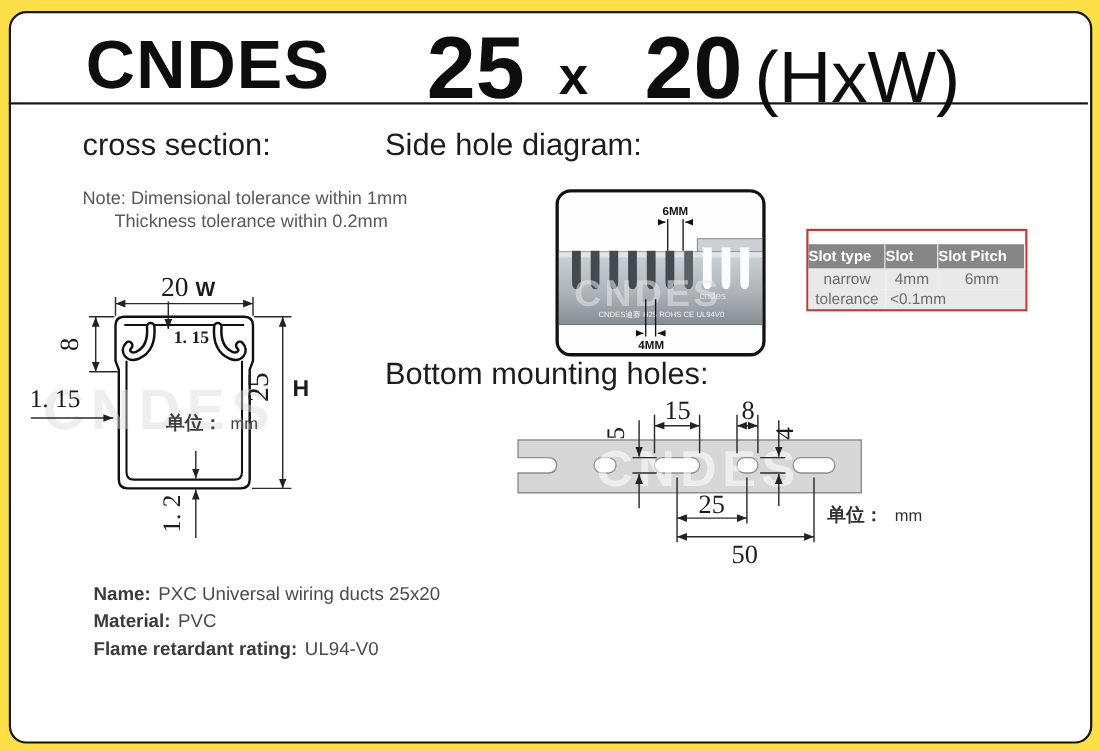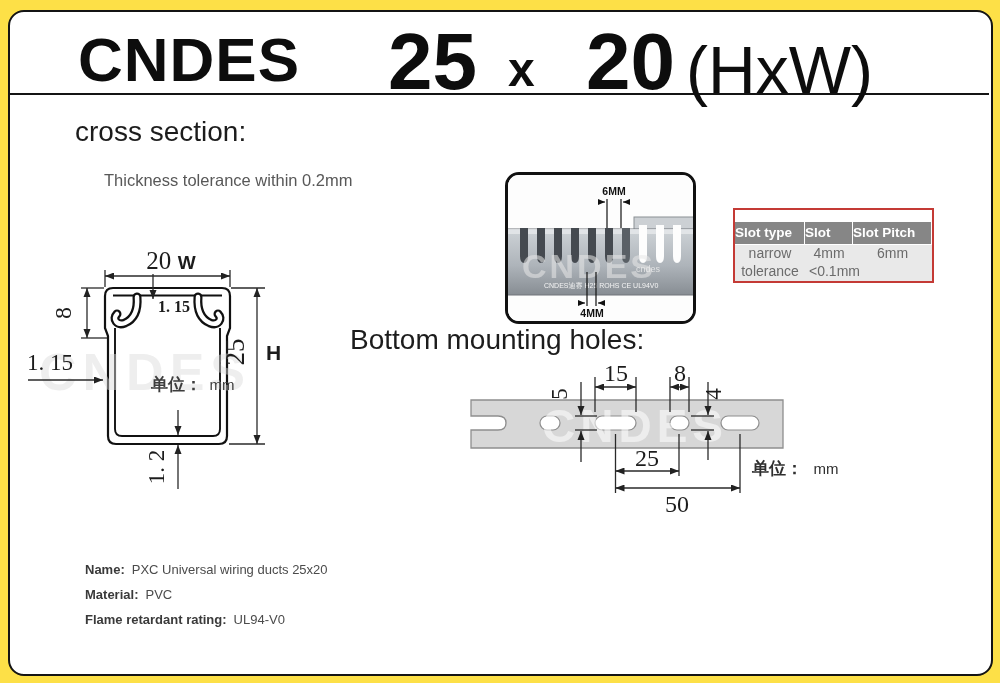--- a/index.html
+++ b/index.html
@@ -20,21 +20,21 @@
   .note .l2{padding-left:29px;}
   .photo{position:absolute;left:505px;top:172px;width:185px;height:146px;
          border:3px solid #111;border-radius:14px;overflow:hidden;background:#fff;}
   .spec-table{position:absolute;left:733px;top:208px;width:197px;border:2.5px solid #c43a35;
               display:grid;grid-template-columns:70px 48px 79px;font-size:13.5px;}
   .spec-table .h{background:#868686;color:#fff;font-weight:600;
                  padding:3px 0 4px;border-right:1.5px solid #fff;border-bottom:1.5px solid #fff;margin-top:12px;}
   .spec-table .h:last-of-type{border-right:none;}
   .spec-table .c{background:#e9e9e9;color:#6b6b6b;text-align:center;padding:0 0 2px;font-size:14px;}
   .spec-table .span2{grid-column:2/4;text-align:left;padding-left:4px;}
-  .specs{position:absolute;font-size:13px;line-height:25px;margin-top:30px;}
+  .specs{position:absolute;font-size:17px;line-height:25px;}
   .specs .row{white-space:nowrap;}
   .specs .lab{font-weight:bold;color:#3a3a3a;}
   .specs .val{color:#4b4b4b;margin-left:7px;}
   svg text{font-family:"Liberation Sans",sans-serif;}
   .serif{font-family:"Liberation Serif","DejaVu Serif",serif;}
   .dimtxt{fill:#1c1c1c;}
 </style>
 </head>
 <body>
 
@@ -43,22 +43,24 @@
 
   <div class="hdr">
     <span class="brand">CNDES</span>
     <span class="dimh">25</span>
     <span class="times">x</span>
     <span class="dimw">20</span>
     <span class="hxw">(HxW)</span>
   </div>
 
   <div class="sec-title" style="left:75px;top:116px;">cross section:</div>
+  <div class="sec-title" style="left:350px;top:116px;">Side hole diagram:</div>
   <div class="sec-title" style="left:350px;top:324px;">Bottom mounting holes:</div>
   <div class="note">
+    <div>Note: Dimensional tolerance within 1mm</div>
     <div class="l2">Thickness tolerance within 0.2mm</div>
   </div>
 
   <svg style="position:absolute;left:25px;top:252px;" width="270" height="265" viewBox="0 0 270 265">
     <defs>
       <marker id="a1e" markerWidth="10" markerHeight="8" refX="9" refY="3.5" orient="auto" markerUnits="userSpaceOnUse">
           <path d="M0,0 L9,3.5 L0,7 Z" fill="#222"></path>
         </marker>
       <marker id="a1s" markerWidth="10" markerHeight="8" refX="0" refY="3.5" orient="auto" markerUnits="userSpaceOnUse">
           <path d="M9,0 L0,3.5 L9,7 Z" fill="#222"></path>

